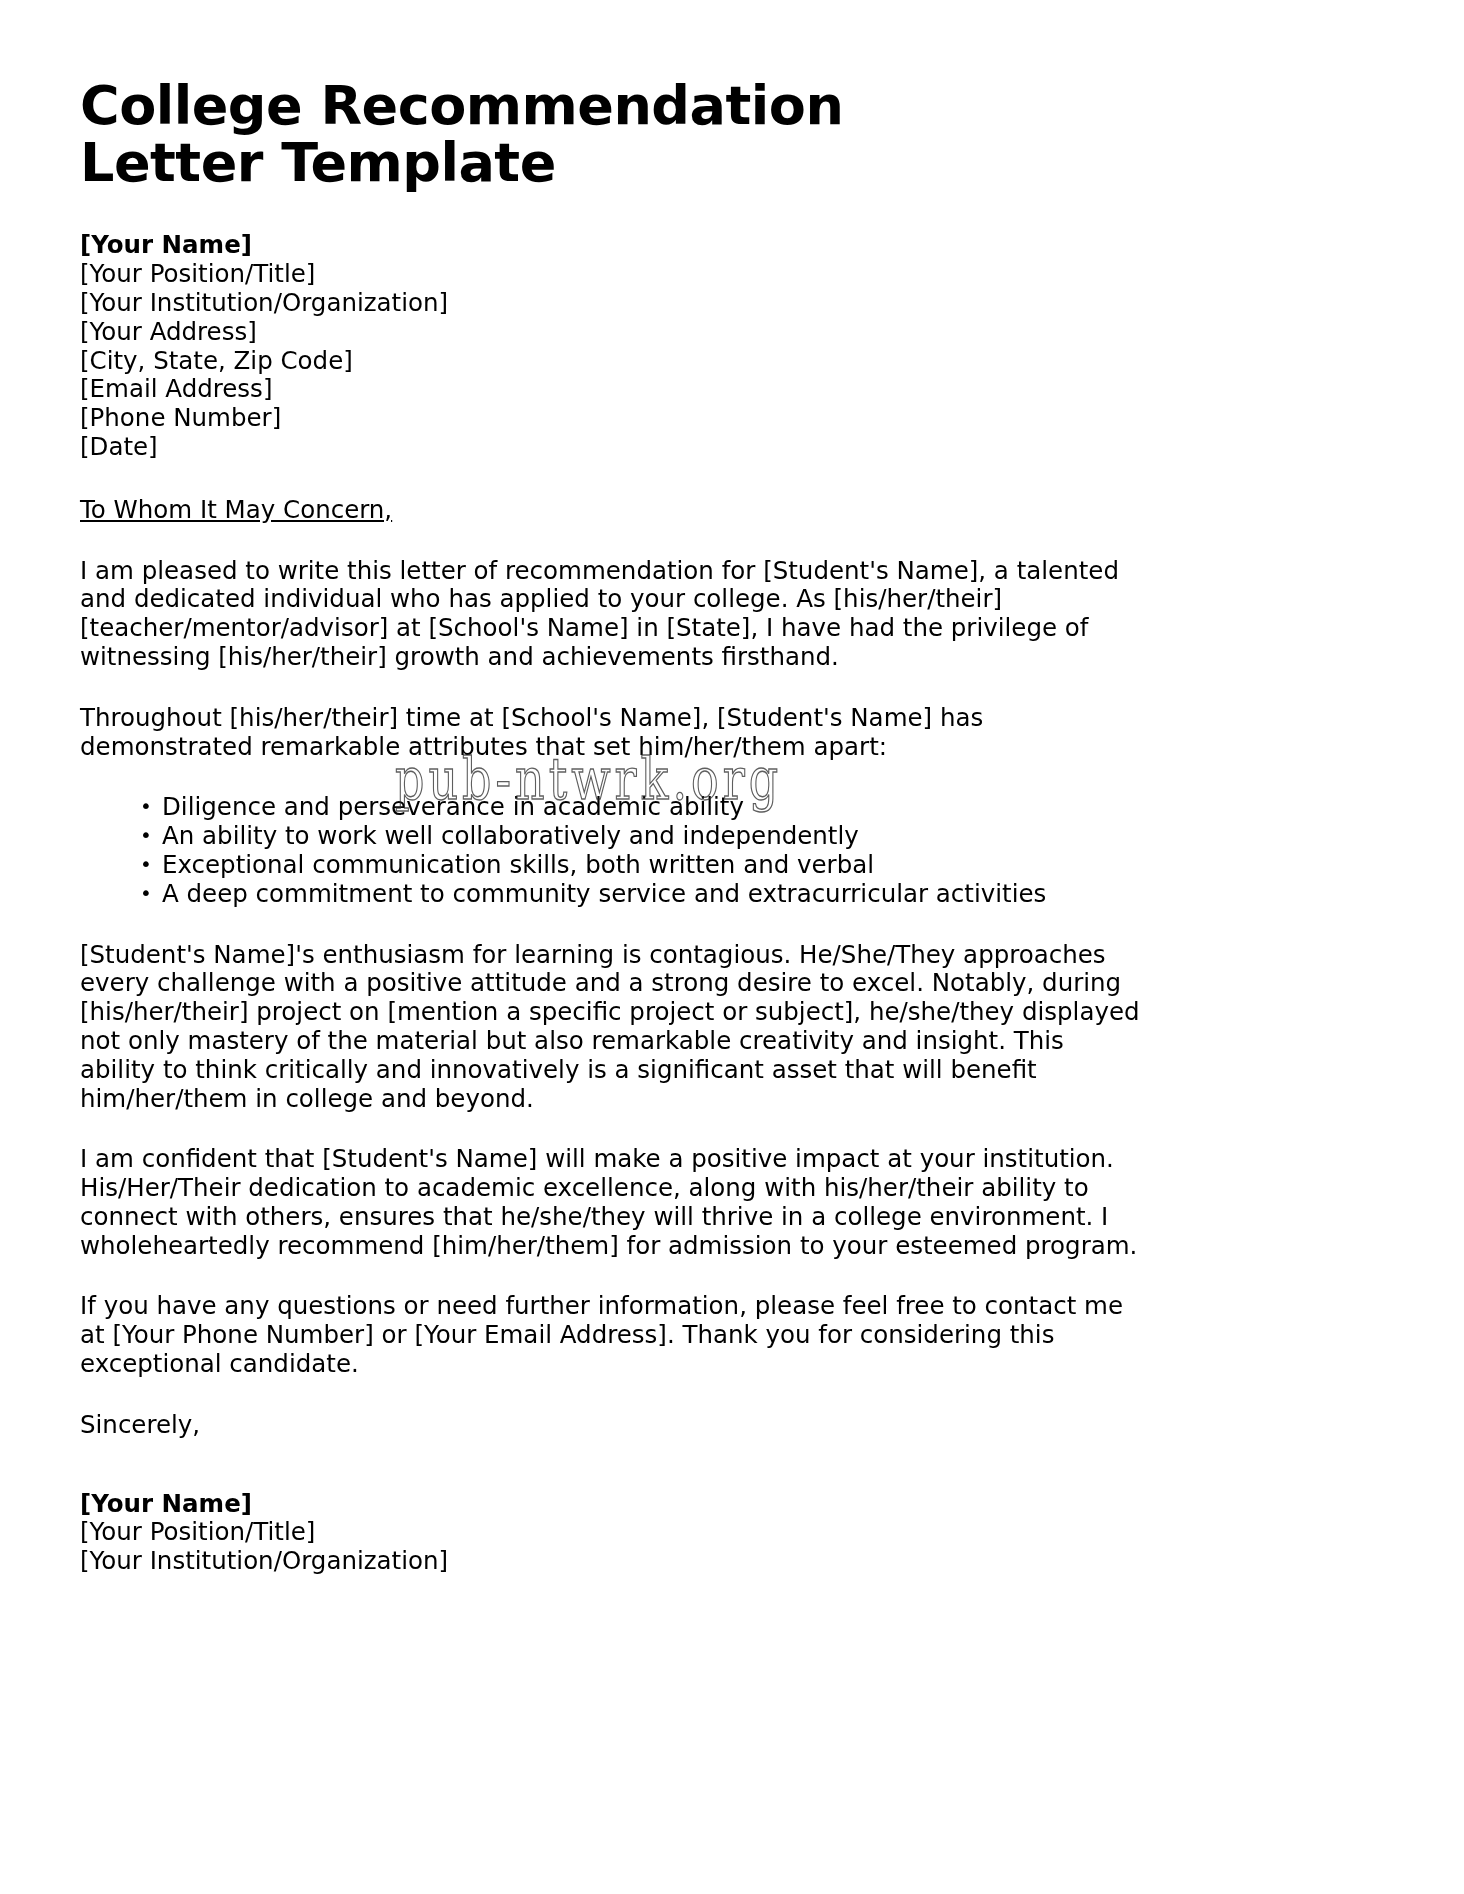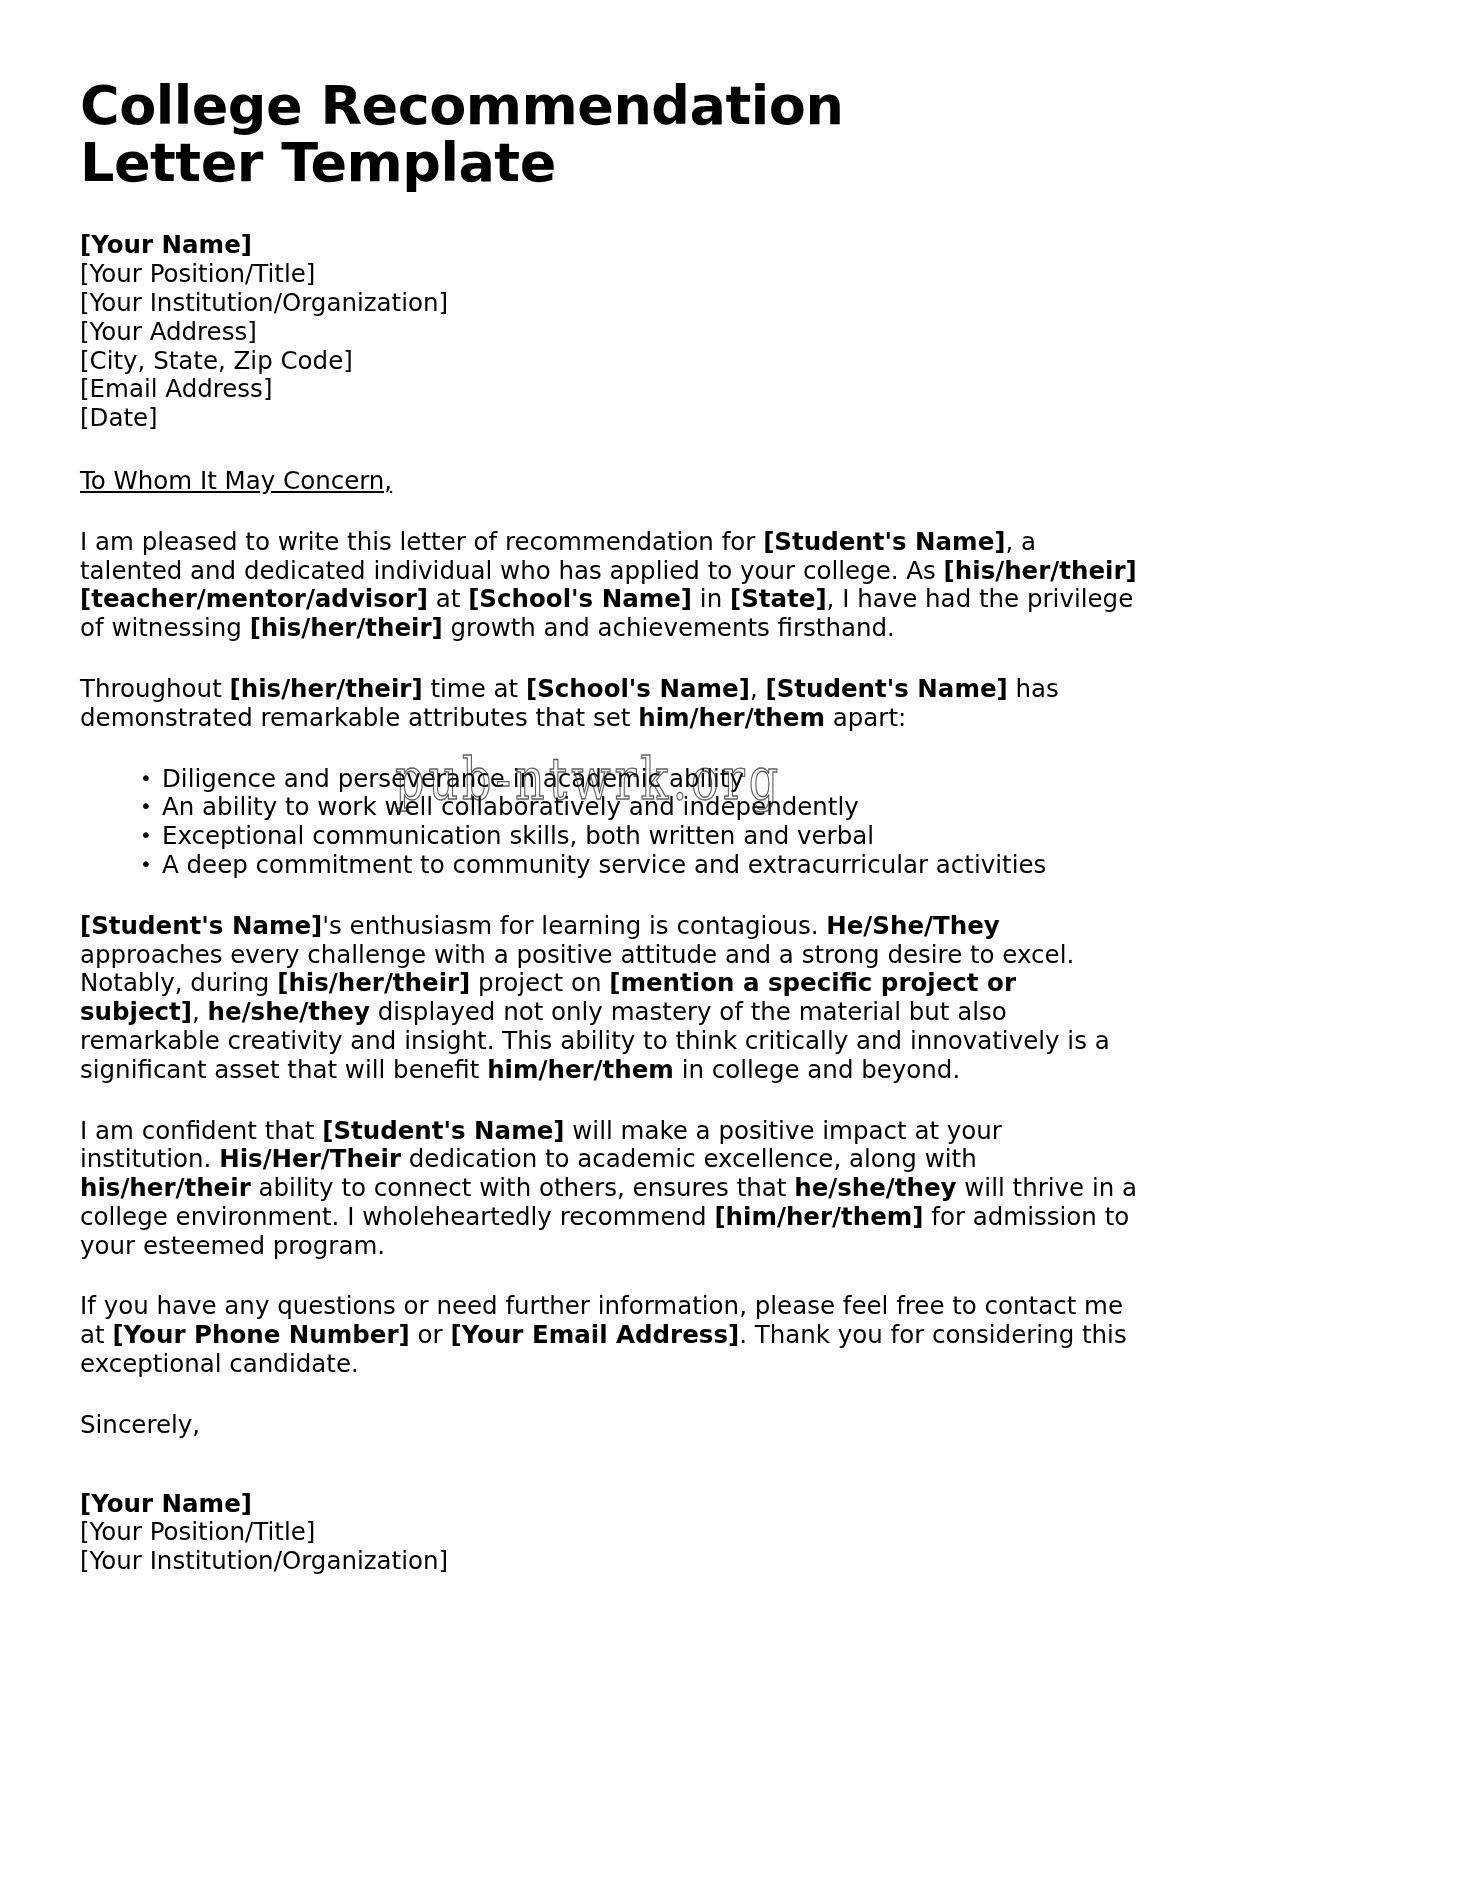--- a/index.html
+++ b/index.html
@@ -48,21 +48,21 @@
     text-decoration: underline;
   }
 
   p.body-par {
     font-size: 24.5px;
     line-height: 28.8px;
     margin: 0 0 32px 0;
     max-width: 1060px;
     text-align: left;
   }
-  p.body-par b { font-weight: bold; text-align: right; }
+  p.body-par b { font-weight: normal; text-align: right; }
 
   ul.attr-list {
     margin: 0 0 32px 0;
     padding-left: 60px;
     list-style: none;
     max-width: 1060px;
   }
   ul.attr-list li {
     font-size: 24.5px;
     line-height: 28.8px;
@@ -112,20 +112,21 @@
 
   <h1 class="doc-title">College Recommendation Letter Template</h1>
 
   <div class="addr-block">
     <div class="addr-line b">[Your Name]</div>
     <div class="addr-line">[Your Position/Title]</div>
     <div class="addr-line">[Your Institution/Organization]</div>
     <div class="addr-line">[Your Address]</div>
     <div class="addr-line">[City, State, Zip Code]</div>
     <div class="addr-line">[Email Address]</div>
+    <div class="addr-line">[Phone Number]</div>
     <div class="addr-line">[Date]</div>
   </div>
 
   <div class="salutation">To Whom It May Concern,</div>
 
   <p class="body-par">I am pleased to write this letter of recommendation for <b>[Student's Name]</b>, a talented and dedicated individual who has applied to your college. As <b>[his/her/their]</b> <b>[teacher/mentor/advisor]</b> at <b>[School's Name]</b> in <b>[State]</b>, I have had the privilege of witnessing <b>[his/her/their]</b> growth and achievements firsthand.</p>
 
   <p class="body-par">Throughout <b>[his/her/their]</b> time at <b>[School's Name]</b>, <b>[Student's Name]</b> has demonstrated remarkable attributes that set <b>him/her/them</b> apart:</p>
 
   <ul class="attr-list">

